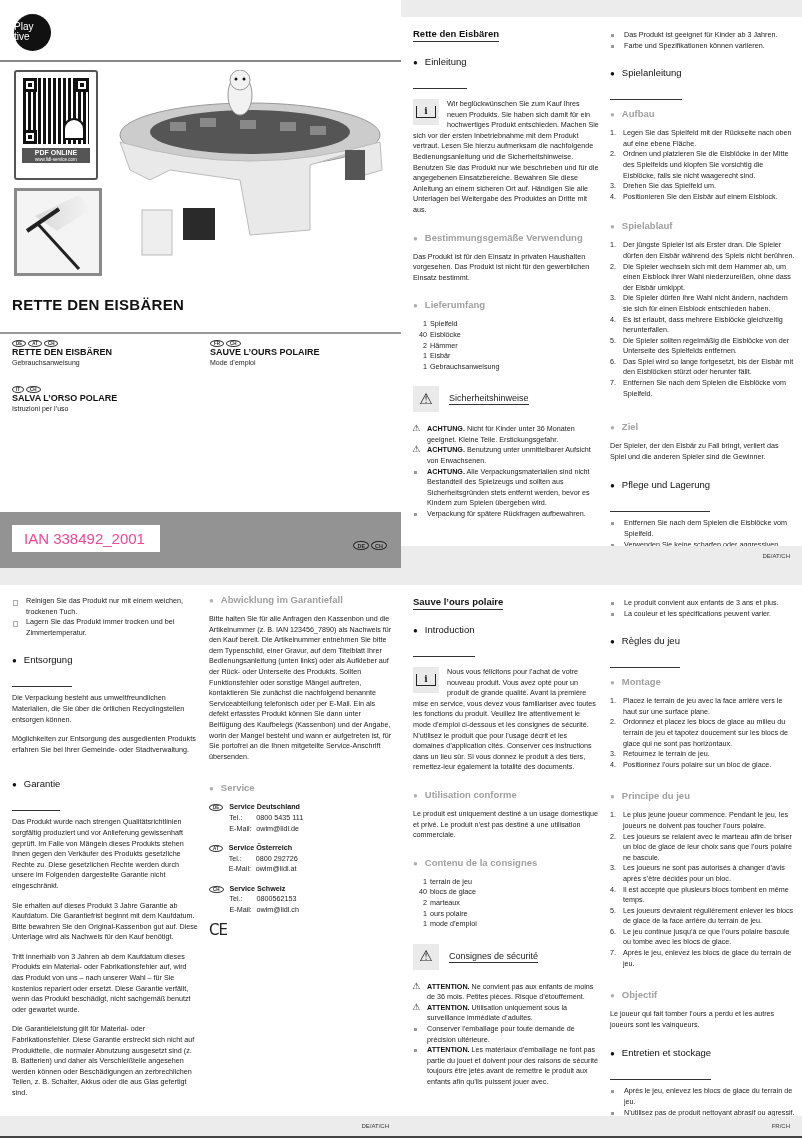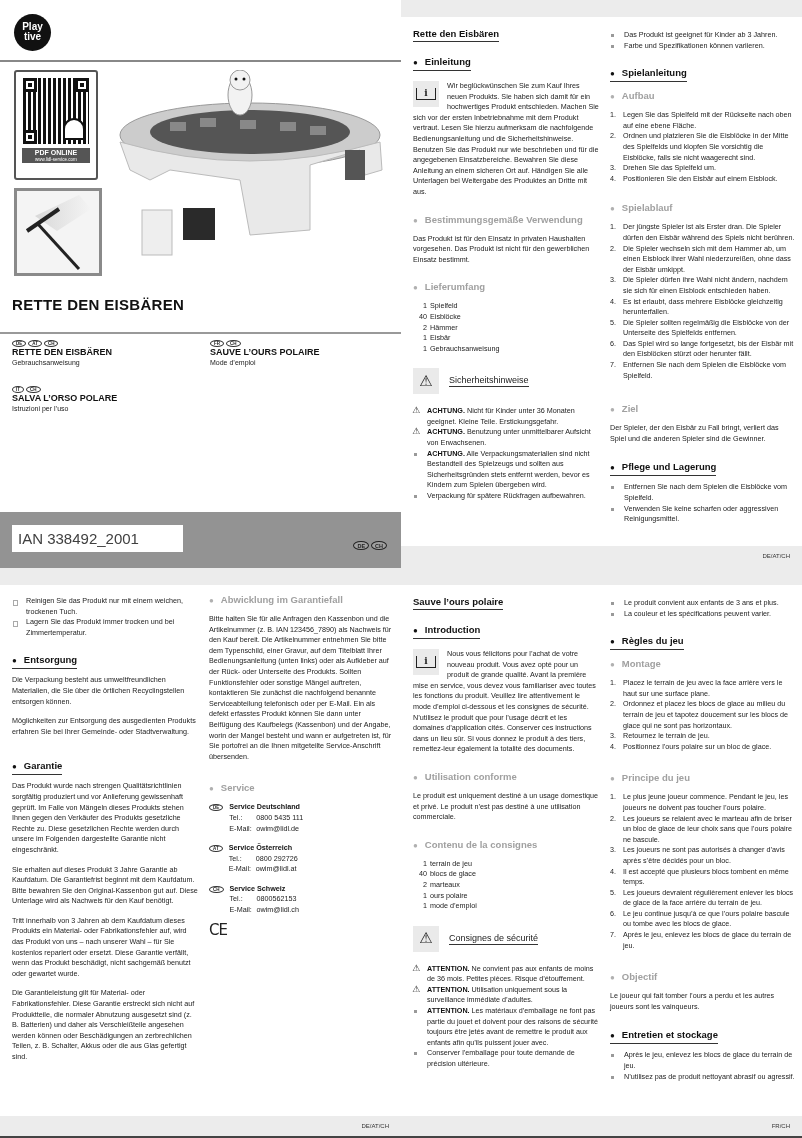--- a/index.html
+++ b/index.html
@@ -10,45 +10,45 @@
 .p-de1{left:401px;top:0;width:401px;height:568px}
 .p-de2{left:0;top:568px;width:401px;height:570px}
 .p-fr1{left:401px;top:568px;width:401px;height:570px}
 .topband{position:absolute;left:0;right:0;top:0;height:17px;background:#ececec}
 .footband{position:absolute;left:0;right:0;bottom:0;height:22px;background:#ececec}
 .footlabel{position:absolute;right:12px;bottom:6px;font-size:6px;color:#333}
 .bottomline{position:absolute;left:0;right:0;bottom:0;height:2px;background:#444}
 .col{position:absolute;top:22px;width:186px}
 .col.l{left:12px}.col.r{left:209px}
 
-.logo{position:absolute;left:14px;top:14px;width:37px;height:37px;border-radius:50%;background:#111;color:#fff;font-weight:bold;font-size:10px;line-height:10px;text-align:center;padding-top:8px}
+.logo{position:absolute;left:14px;top:14px;width:37px;height:37px;border-radius:50%;background:#111;color:#fff;font-weight:normal;font-size:10px;line-height:10px;padding-top:8px}
 .coverrule{position:absolute;left:0;width:401px;height:2px;background:#888}
 .qrbox{position:absolute;left:14px;top:70px;width:84px;height:110px;border:2px solid #555;border-radius:3px;padding:6px}
 .qr{width:66px;height:66px;margin:0 auto;background:
  repeating-linear-gradient(90deg,#111 0 3px,#fff 3px 5px),#111;position:relative}
 .qr .fp{position:absolute;width:14px;height:14px;border:3px solid #111;background:#fff}
 .qr .fp::after{content:"";position:absolute;left:2px;top:2px;width:4px;height:4px;background:#111}
 .qrlabel{margin-top:4px;background:#555;color:#fff;text-align:center;font-weight:bold;font-size:7px;line-height:8px;padding:1px}
 .qrlabel small{display:block;font-size:4.5px;font-weight:normal;line-height:5px}
 .hammerbox{position:absolute;left:14px;top:188px;width:88px;height:88px;border:3px solid #8a8a8a;background:#f4f4f4}
 .product{position:absolute;left:110px;top:70px;width:285px;height:200px}
 .covertitle{position:absolute;left:12px;top:300px;font-weight:bold;font-size:15px;letter-spacing:.3px;color:#111}
 .coverrule2{position:absolute;left:0;top:332px;width:401px;height:2px;background:#999}
 .langblk{position:absolute}
 .flags{display:flex;gap:2px}
 .flag{border:1px solid #333;border-radius:50%;font-size:4.5px;line-height:6px;height:7px;padding:0 3px;font-weight:bold}
 .lb-title{font-weight:bold;font-size:9px;line-height:11px;color:#111}
 .lb-sub{font-size:7px;line-height:9px}
 .ianband{position:absolute;left:0;top:512px;width:401px;height:56px;background:#939393}
-.ianbox{position:absolute;left:12px;top:13px;width:171px;height:27px;background:#fff;font-size:15px;line-height:27px;padding-left:6px;color:#404040}
+.ianbox{position:absolute;left:12px;top:13px;width:148px;height:27px;background:#fff;font-size:15px;line-height:27px;padding-left:12px;color:#ec4899}
 .ianflags{position:absolute;right:14px;top:29px;display:flex;gap:2px}
 .ianflags .flag{font-size:5.5px;height:9px;line-height:8px;border-color:#222;background:#a0a0a0}
 
 .doc-title{font-weight:bold;font-size:9.5px;line-height:12px;border-bottom:1px solid #333;display:inline-block;padding-bottom:1px;color:#111}
-.h1{font-weight:bold;font-size:9.5px;line-height:12px;display:inline-block;border-bottom:1px solid #333;padding-bottom:1px;margin-top:10px;margin-bottom:6px;color:#111}
+.h1{font-weight:normal;font-size:9.5px;line-height:12px;display:inline-block;border-bottom:1px solid #333;padding-bottom:19px;margin-top:10px;margin-bottom:6px;color:#111}
 .h1::before{content:"●";font-size:8px;margin-right:7px}
 .h2{font-weight:bold;font-size:9.5px;line-height:11px;color:#a0a0a0;margin-top:12px;margin-bottom:8px;padding-left:15px;text-indent:-15px}
 .h2::before{content:"●";font-size:8px;margin-right:7px;color:#b0b0b0}
 p{margin-bottom:9px}
 .infoblk{position:relative;margin-top:4px}
 .bookicon{float:left;width:26px;height:26px;background:#eaeaea;margin:0 8px 2px 0;display:flex;align-items:center;justify-content:center;font-weight:bold;font-family:"DejaVu Serif",serif;font-size:11px;border:0}
 .bookicon span{display:block;border:1.5px solid #222;border-top:none;width:20px;height:12px;line-height:10px;text-align:center;font-size:9px}
 .warnhead{display:flex;align-items:center;margin-top:14px;margin-bottom:12px}
 .warnicon{width:26px;height:26px;background:#eaeaea;display:flex;align-items:center;justify-content:center;font-size:15px;margin-right:10px}
 .warnhead .t{font-weight:normal;font-size:9px;border-bottom:1px solid #333;line-height:11px}
@@ -360,22 +360,22 @@
           <span>mode d’emploi</span>
         </div>
     </div>
     <div class="warnhead">
       <div class="warnicon">⚠</div>
       <span class="t">Consignes de sécurité</span>
     </div>
     <ul class="wl">
       <li class="w"><b>ATTENTION.</b><span> Ne convient pas aux enfants de moins de 36 mois. Petites pièces. Risque d’étouffement.</span></li>
       <li class="w"><b>ATTENTION.</b><span> Utilisation uniquement sous la surveillance immédiate d’adultes.</span></li>
+      <li class="s"><span>Conserver l’emballage pour toute demande de précision ultérieure.</span></li>
       <li class="s"><b>ATTENTION.</b><span> Les matériaux d’emballage ne font pas partie du jouet et doivent pour des raisons de sécurité toujours être jetés avant de remettre le produit aux enfants afin qu’ils puissent jouer avec.</span></li>
-      <li class="s"><span>Conserver l’emballage pour toute demande de précision ultérieure.</span></li>
     </ul>
   </div>
   <div class="col r" style="top:30px">
     <ul class="bl">
       <li>Le produit convient aux enfants de 3 ans et plus.</li>
       <li>La couleur et les spécifications peuvent varier.</li>
     </ul>
     <div class="h1" style="margin-top:16px;margin-bottom:4px">Règles du jeu</div>
     <div class="h2" style="margin-top:4px">Montage</div>
     <ol class="nl">

